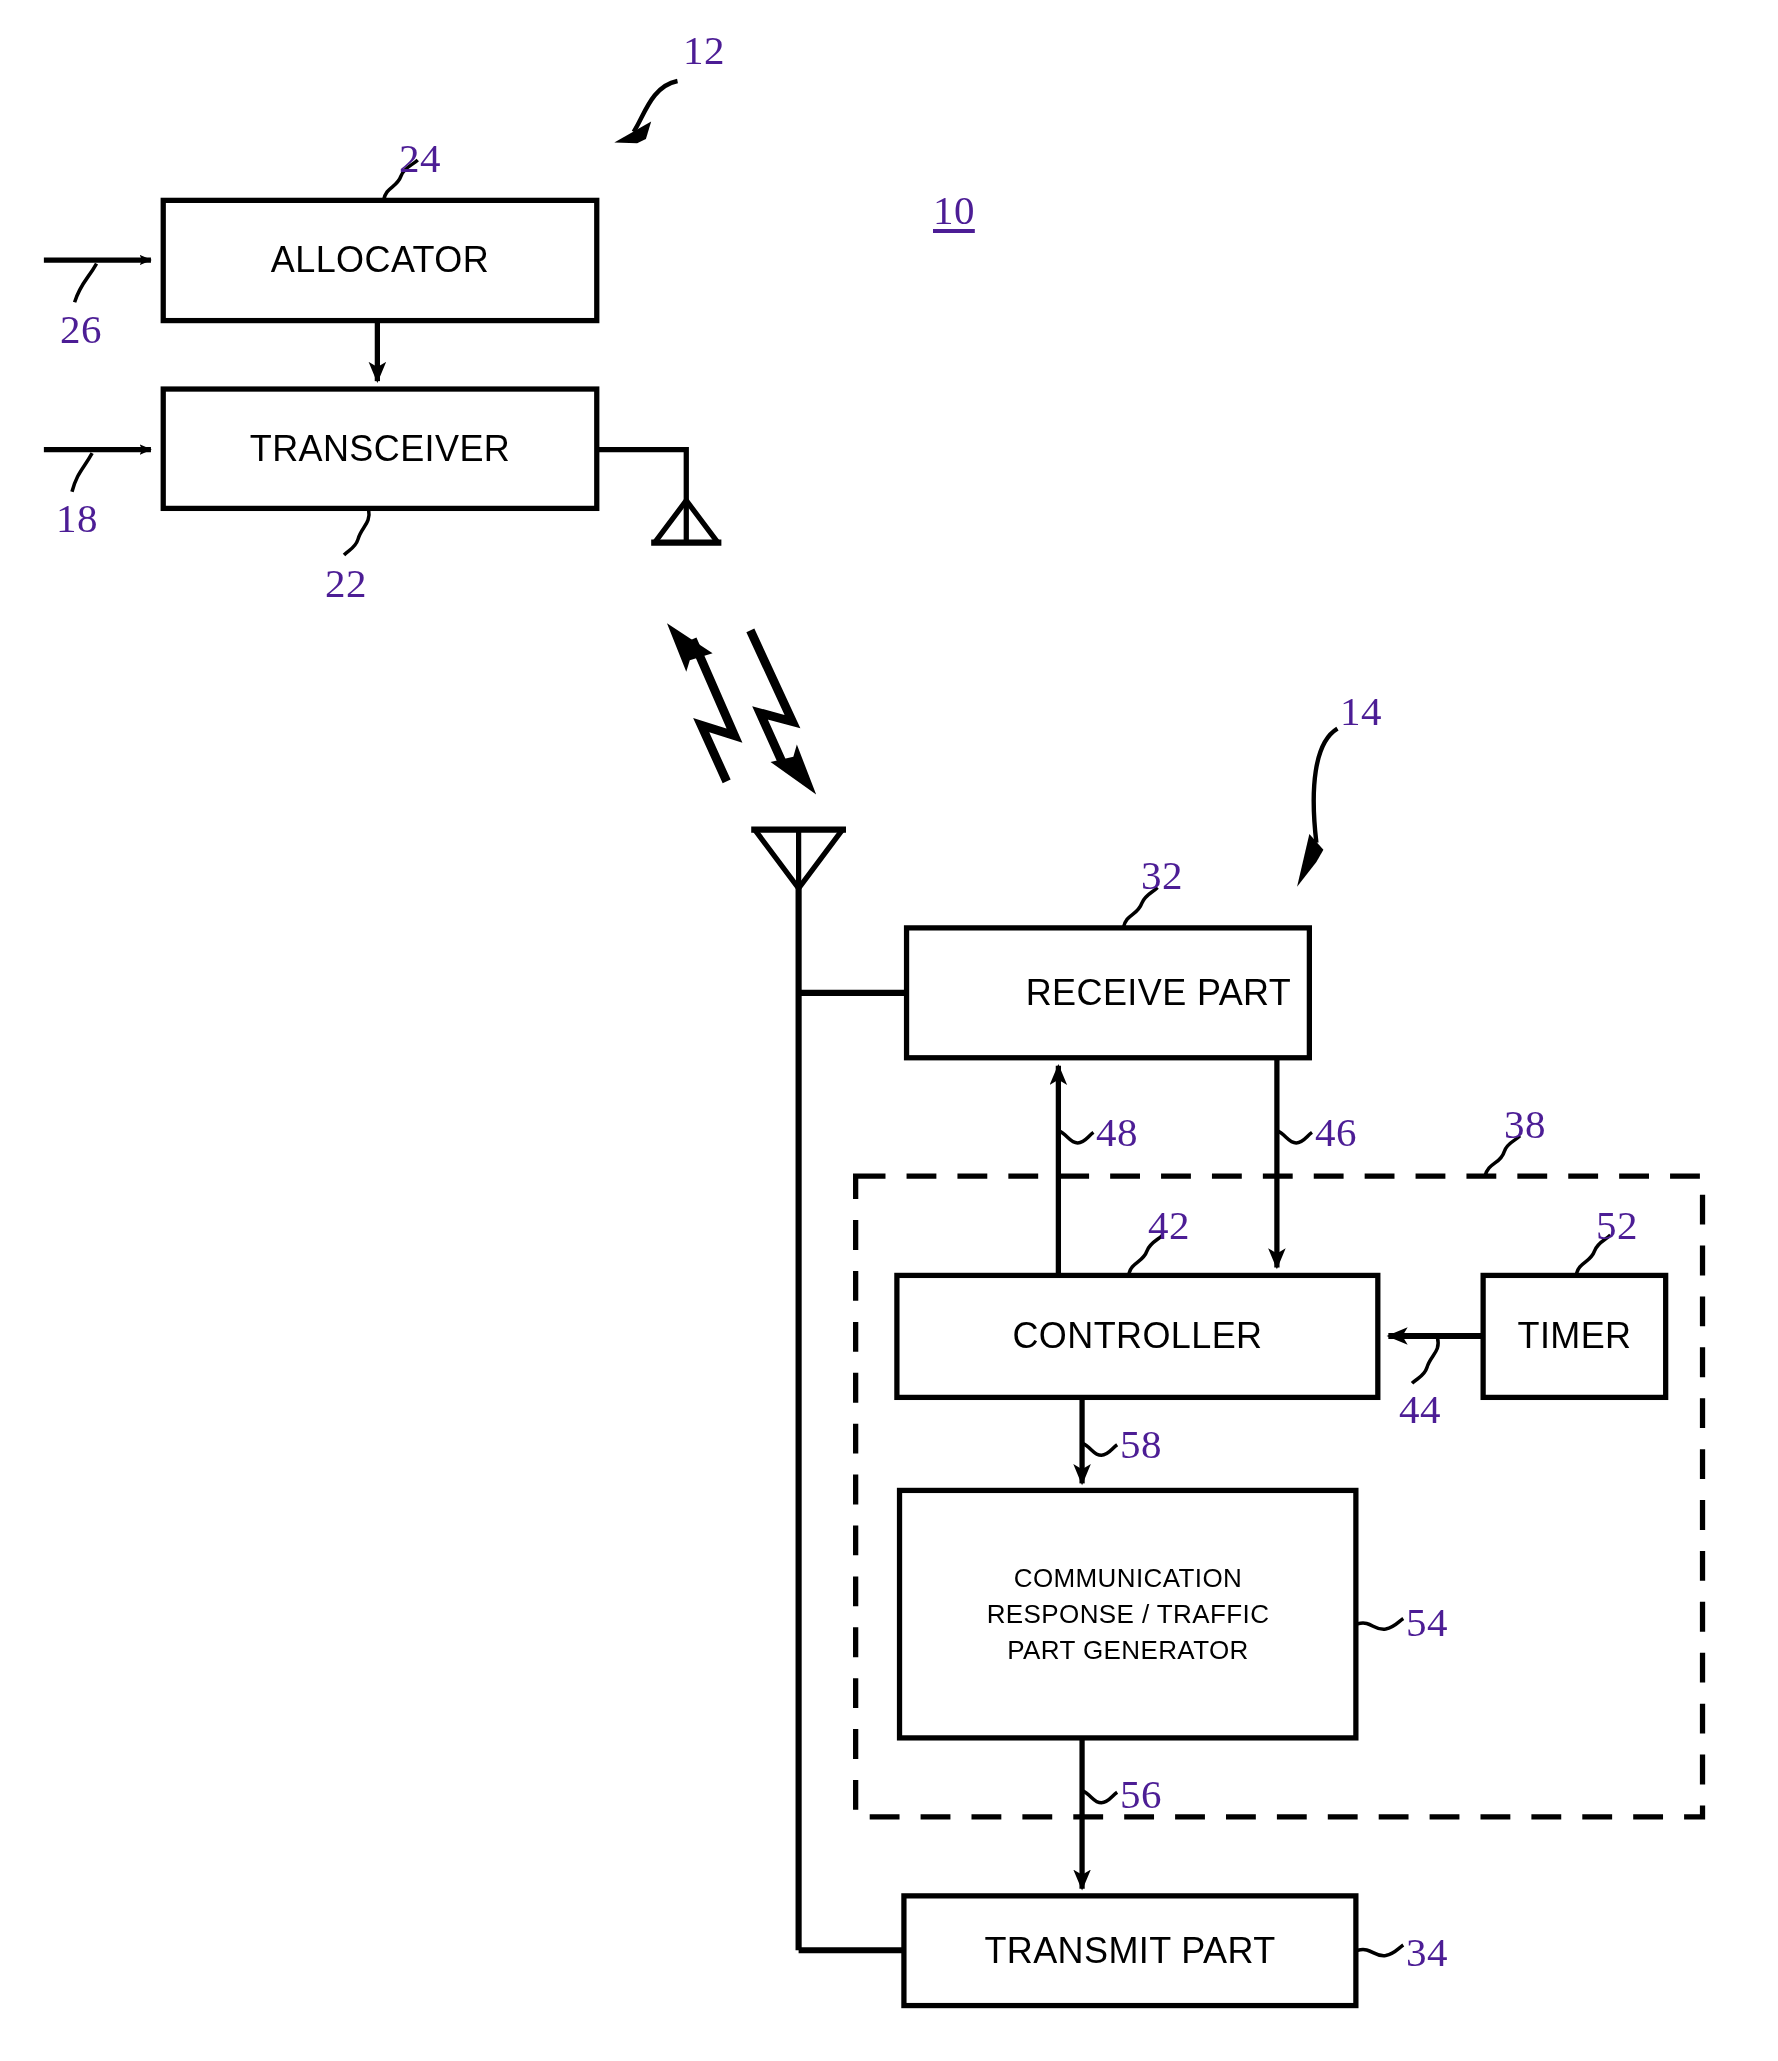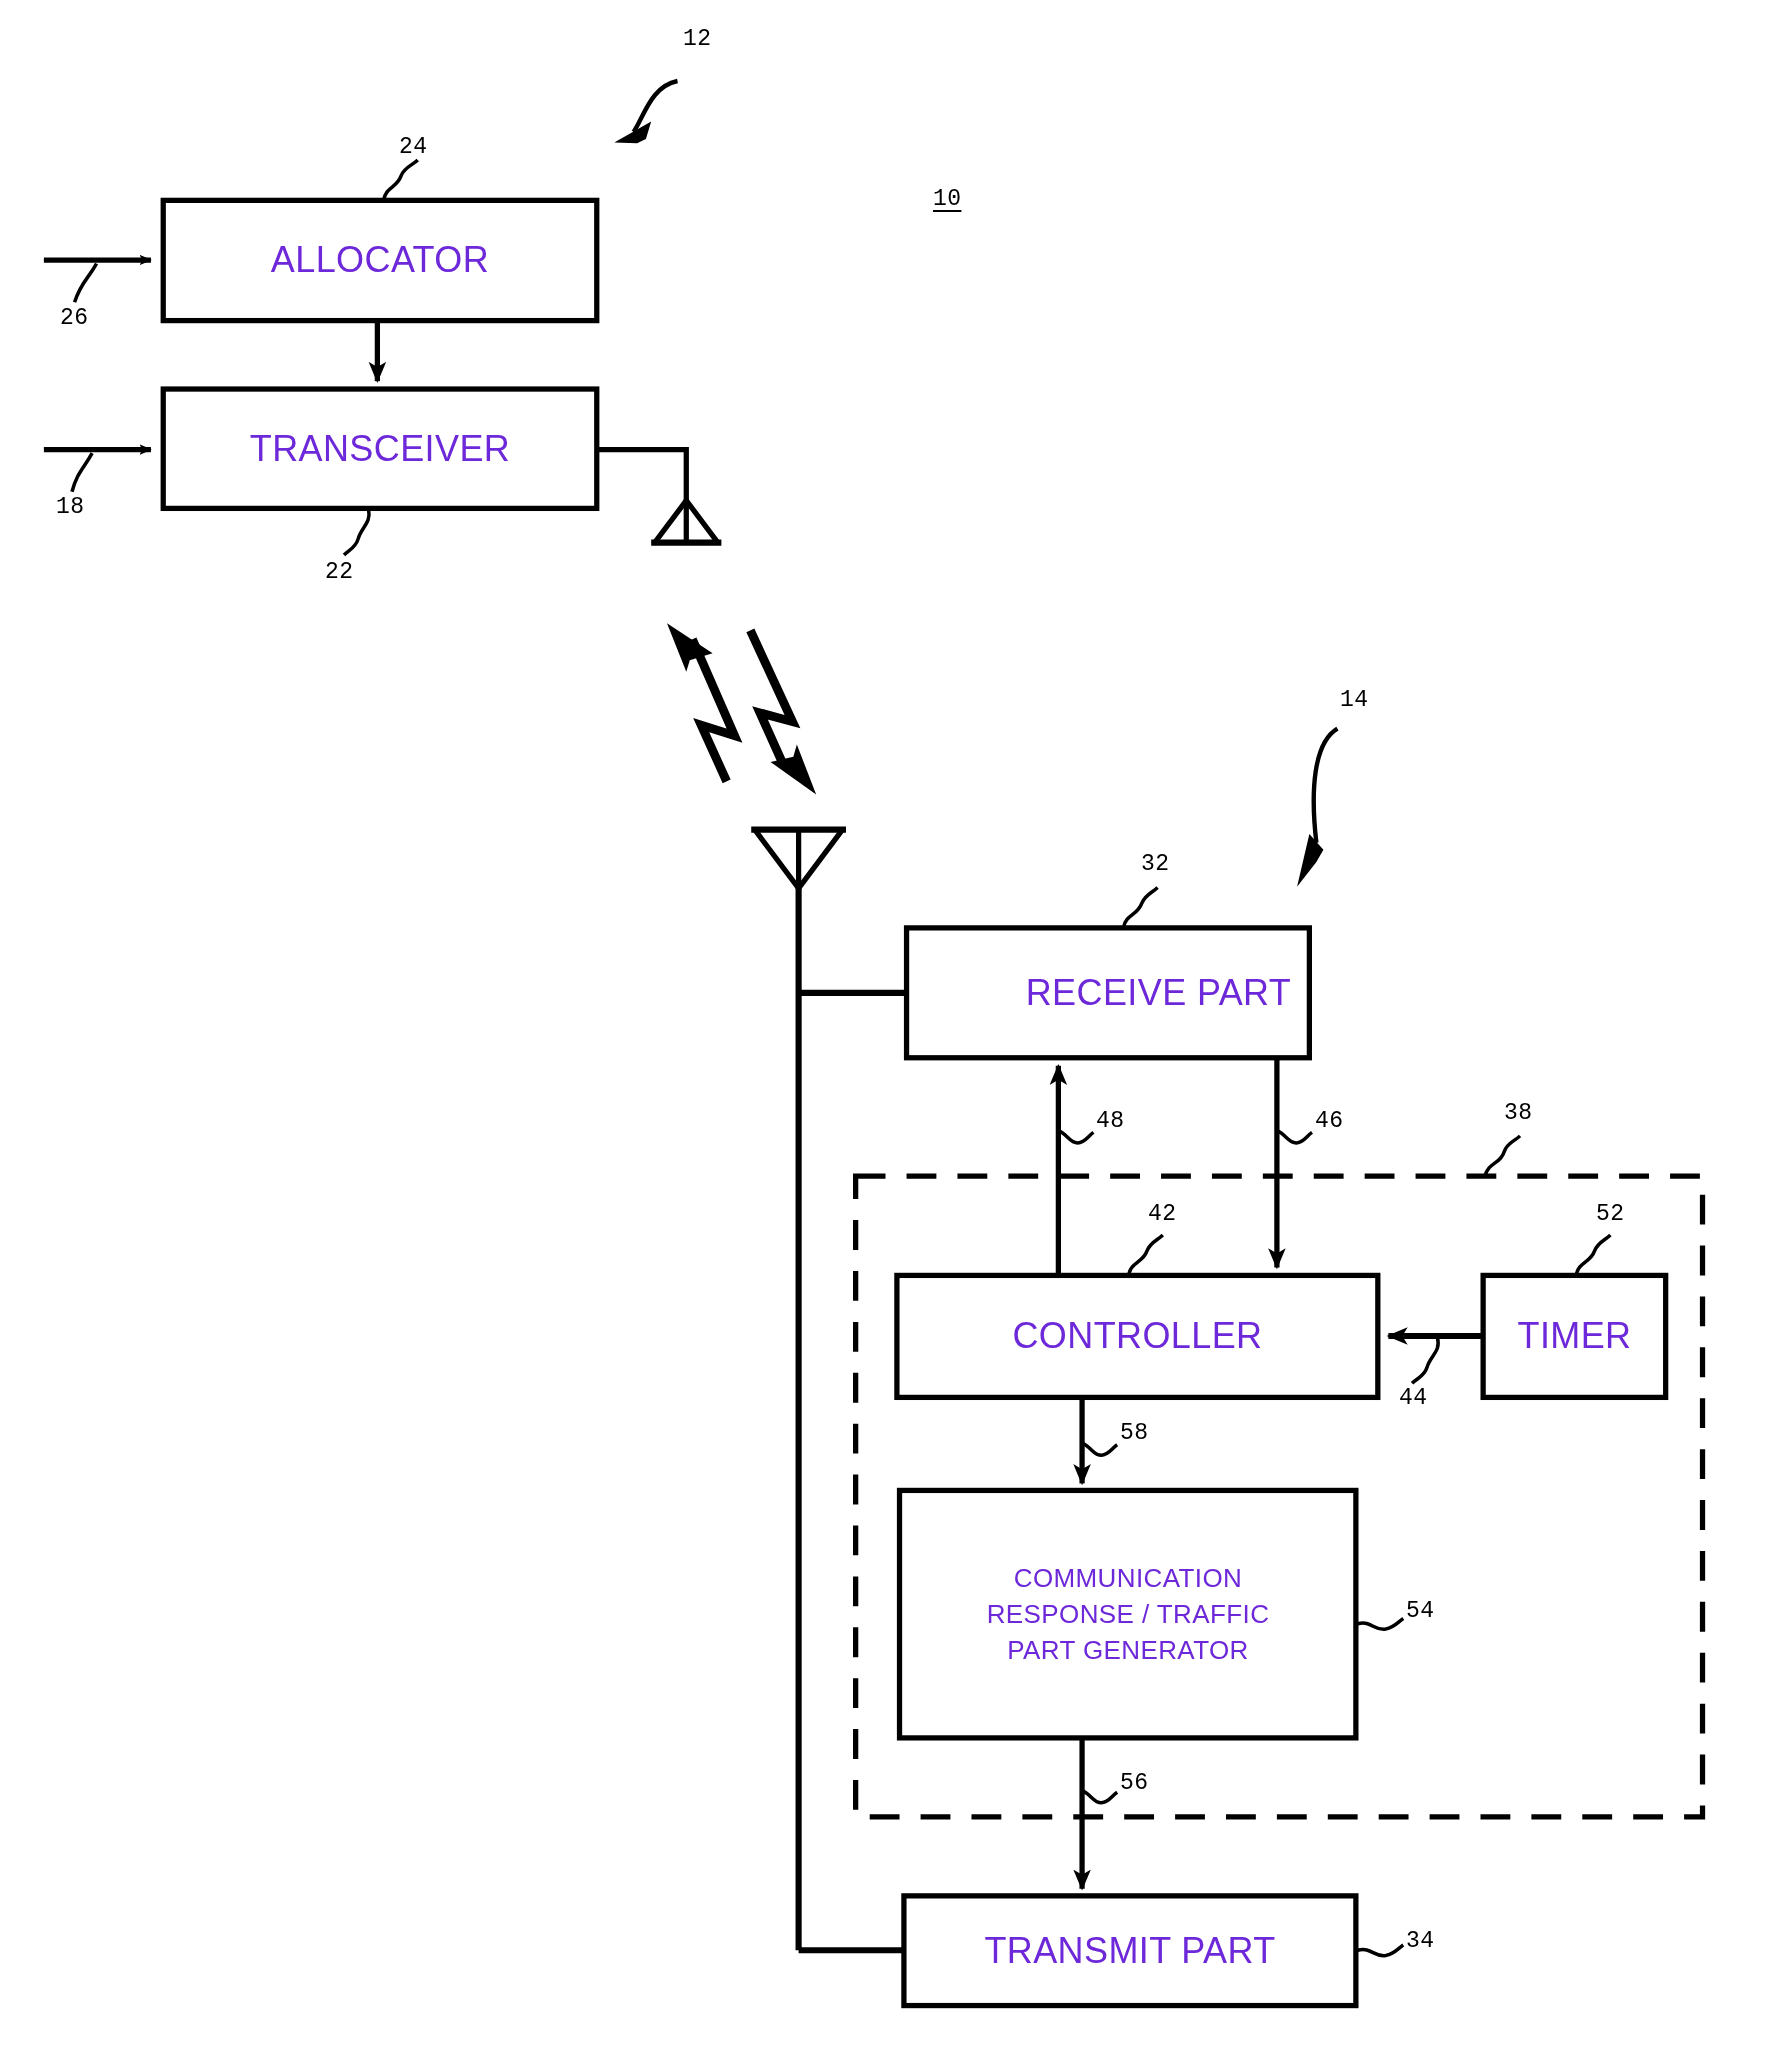--- a/index.html
+++ b/index.html
@@ -8,30 +8,30 @@
     width:1778px;height:2062px;
     background:#fff;
     font-family:"Liberation Sans", sans-serif;
     overflow:hidden;
   }
   #svgfig{position:absolute;left:0;top:0;width:1778px;height:2062px;}
   .blk-label{
     position:absolute;
     display:flex;align-items:center;justify-content:center;
     text-align:center;
-    color:#6d28d9;
+    color:#000000;
     font-family:"Liberation Sans", sans-serif;
     letter-spacing:0.4px;
     pointer-events:none;
   }
   .ref-num{
     position:absolute;
-    color:#000000;
-    font-family:Liberation Mono, monospace;
-    font-size:23px;
+    color:#4c1d95;
+    font-family:Liberation Serif, serif;
+    font-size:41px;
     letter-spacing:0.4px;
     white-space:nowrap;
   }
   .ref-num.underlined{text-decoration:underline;text-underline-offset:5.3px;}
   .f41{font-size:36px;}
 </style>
 </head>
 <body>
 
 <div id="root">

